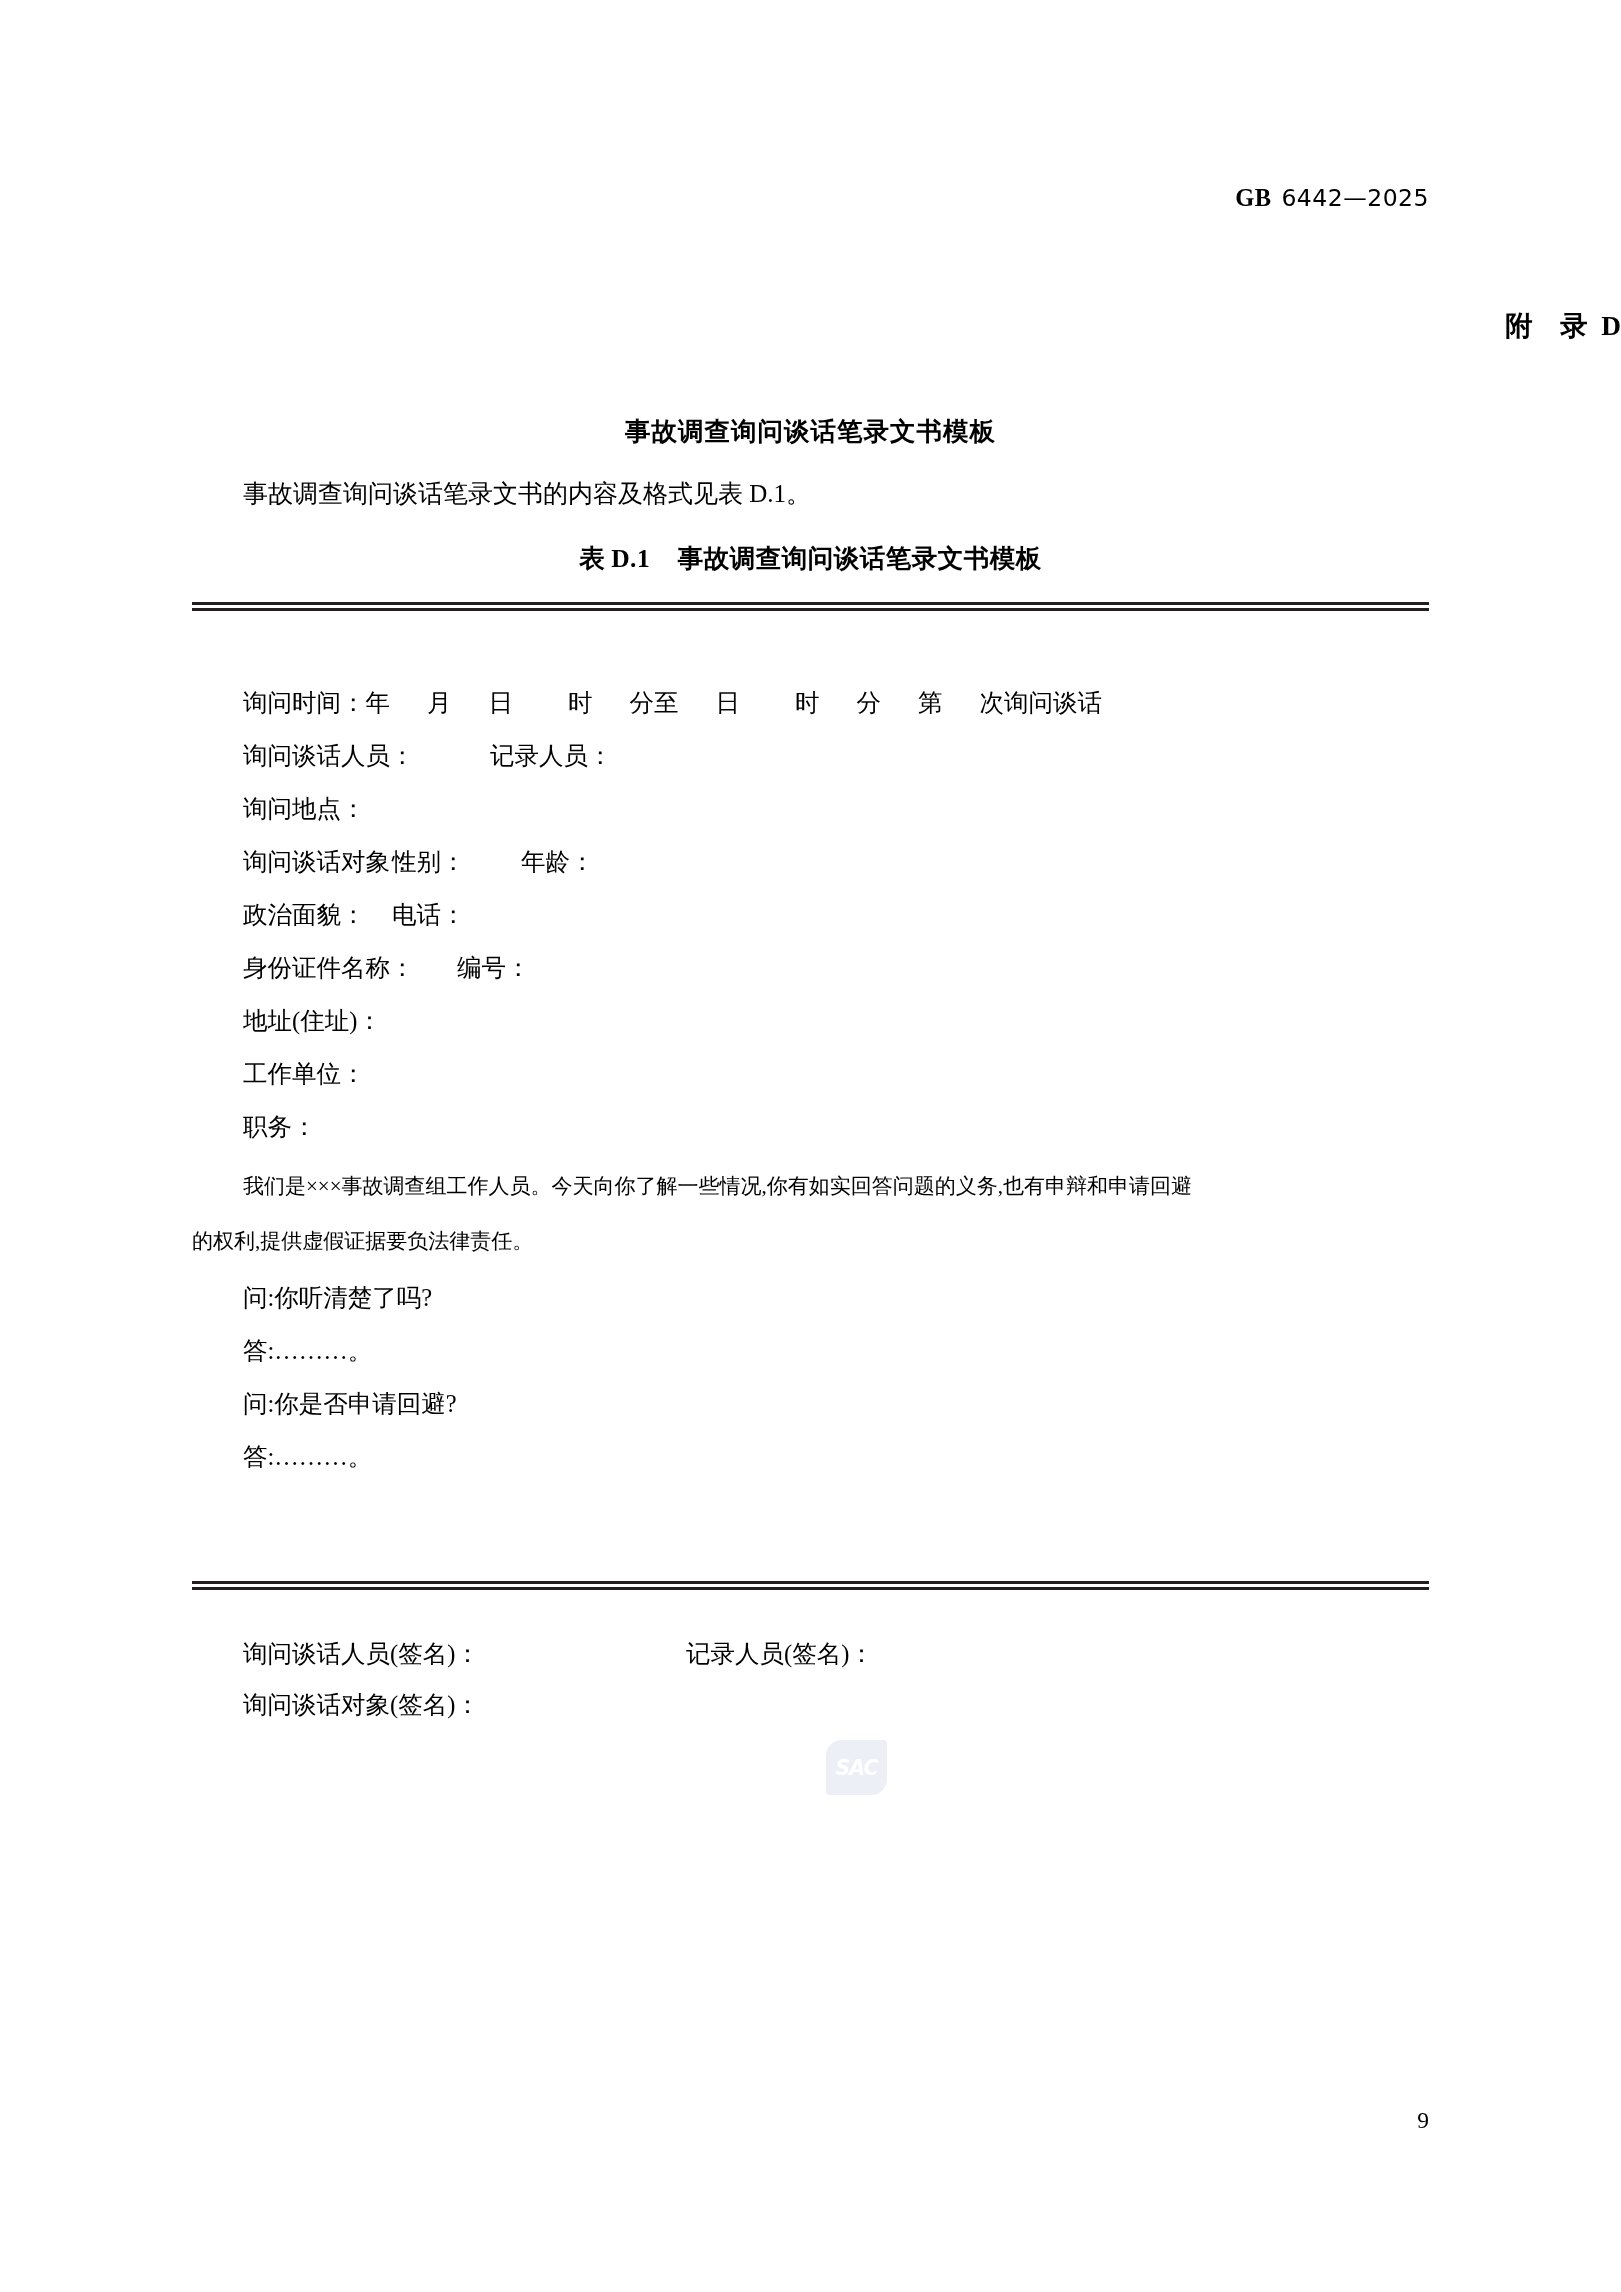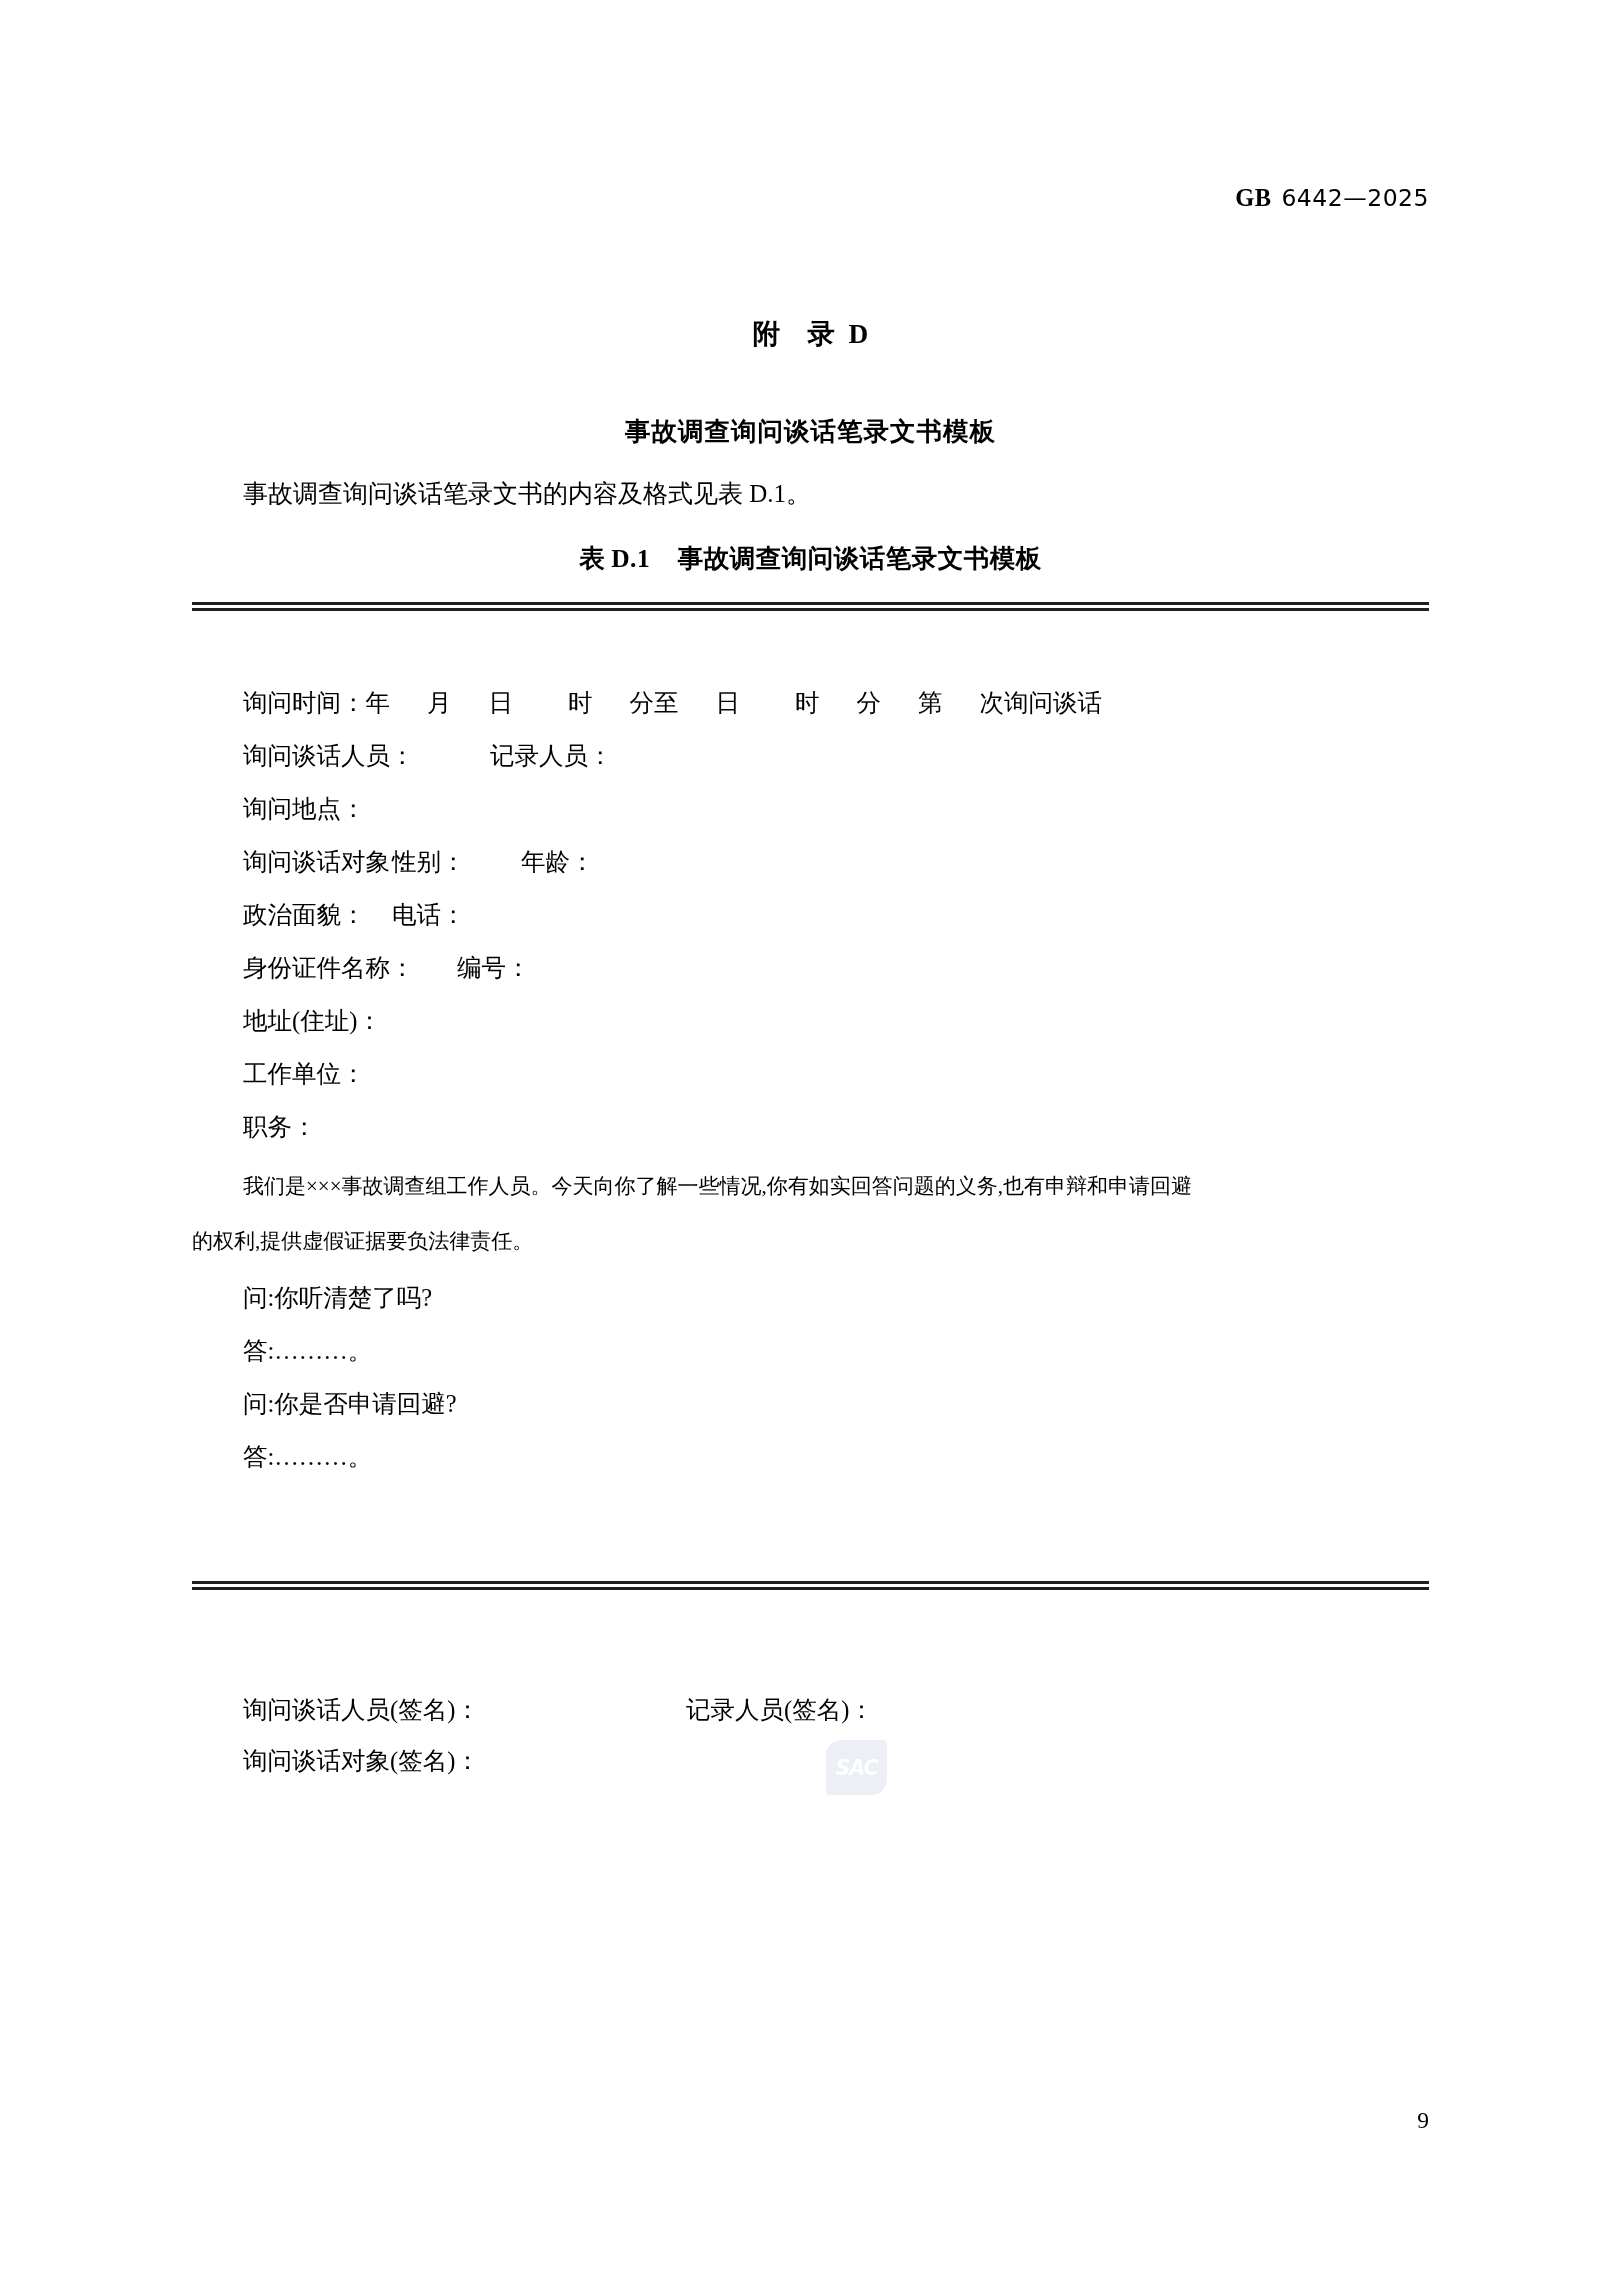--- a/index.html
+++ b/index.html
@@ -37,24 +37,24 @@
     text-align: center;
   }
   .running-header .std-number {
     font-family: "DejaVu Sans", "Liberation Sans", sans-serif;
     font-size: 23.5px;
   }
 
   
   .annex-label {
     position: absolute;
-    top: 316px;
-    left: 0;
-    width: 100%;
-    text-align: center;
+    top: 308px;
+    left: 0;
+    width: 100%;
+    text-align: right;
     font-size: 27.4px;
     font-weight: bold;
     letter-spacing: 0px;
   }
   .annex-label .cjk {
     font-family: "DejaVu Sans", "Liberation Sans", sans-serif;
   }
   .annex-label .latin {
     font-family: "Liberation Serif", "DejaVu Serif", serif;
     margin-left: 13.7px;
@@ -170,21 +170,21 @@
   .qa-block { margin-top: 2px; }
   .qa-line {
     height: 53px;
     line-height: 53px;
     white-space: nowrap;
   }
 
   
   .signature-block {
     position: absolute;
-    top: 1684px;
+    top: 1628px;
     left: 243px;
     width: 1186px;
     font-size: 24.5px;
     font-family: "Liberation Serif", "DejaVu Serif", serif;
   }
   .signature-line {
     height: 51px;
     line-height: 51px;
     white-space: nowrap;
   }

